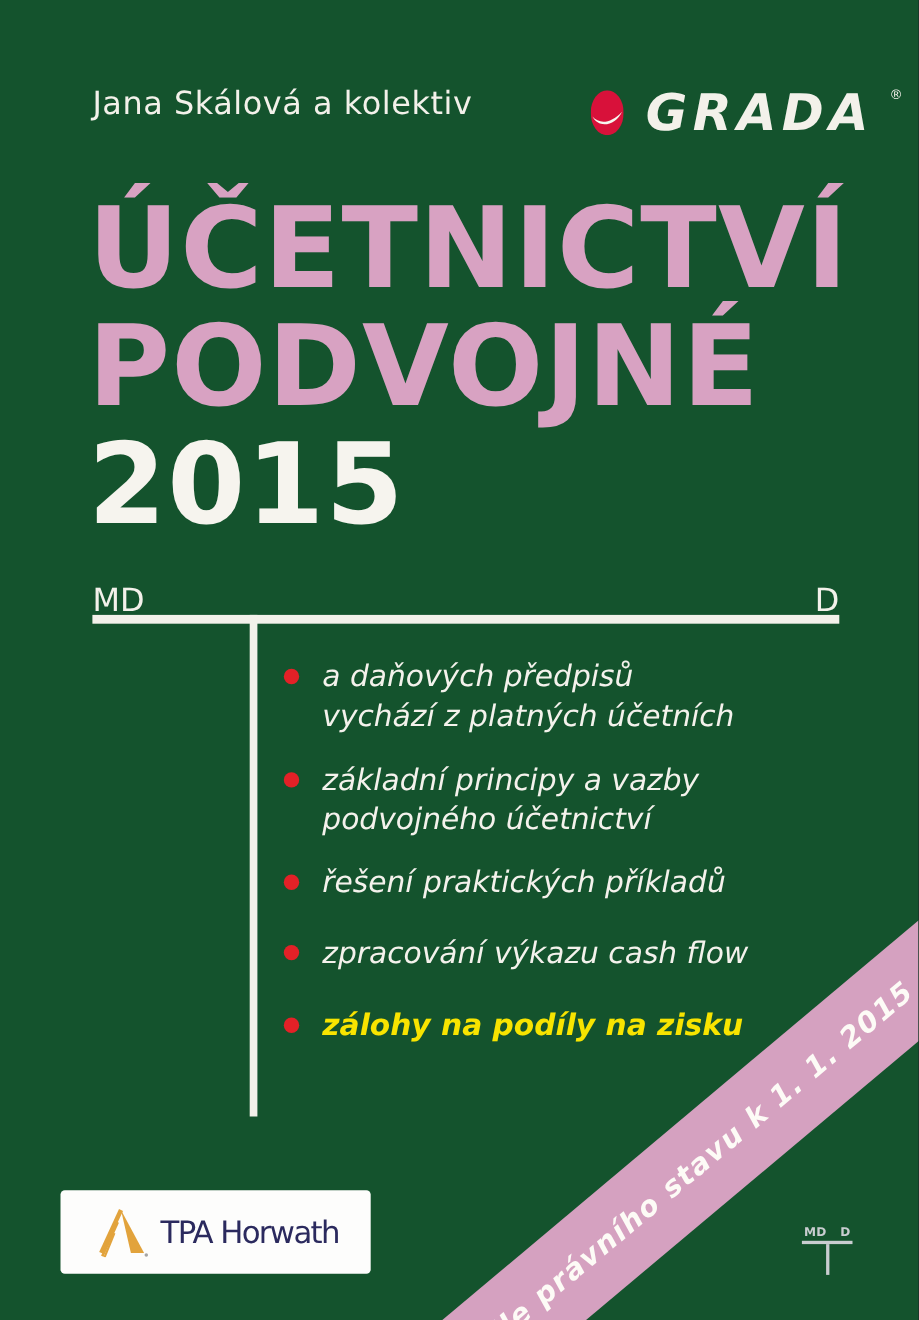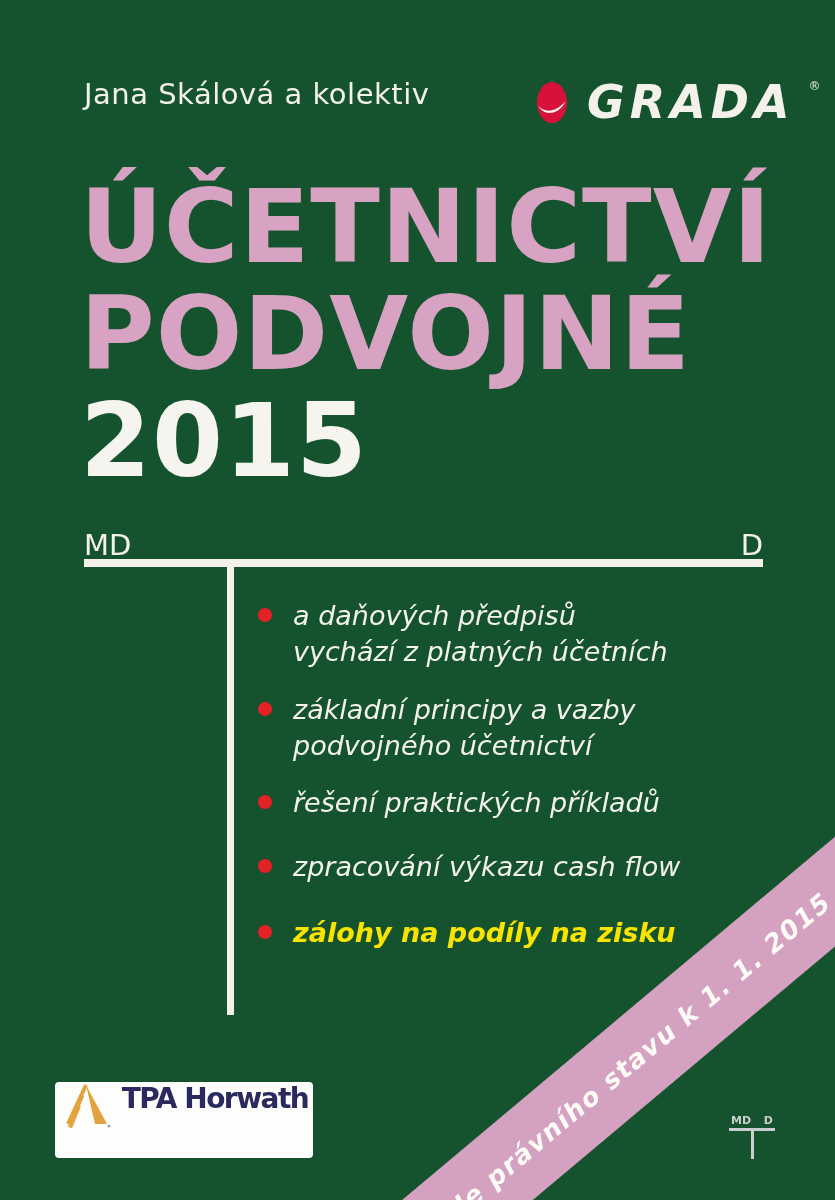--- a/index.html
+++ b/index.html
@@ -49,23 +49,23 @@
     position:absolute;left:230px;top:1030px;width:780px;height:84px;
     background:#d5a1c0;transform:rotate(-40deg);
     display:flex;align-items:center;justify-content:center;
   }
   .ribbon-text{
     font-size:26px;font-weight:bold;font-style:italic;color:#fdfbf6;
     letter-spacing:1.5px;white-space:nowrap;
   }
   
   .tpa{
-    position:absolute;left:55px;top:1082px;width:258px;height:76px;
+    position:absolute;left:55px;top:1082px;width:282px;height:76px;
     background:#fdfdfc;border-radius:4px;
-    display:flex;justify-content:center;gap:10px;font-weight:bold;
+    display:flex;align-items:center;justify-content:center;gap:10px;
   }
   .tpa-text{font-size:28px;color:#2b2a5e;letter-spacing:-1.5px;white-space:nowrap;}
   
   .mini{position:absolute;left:729px;top:1115px;width:46px;color:#c9cdd0;}
   .mini-labels{display:flex;justify-content:space-between;font-size:11px;font-weight:bold;padding:0 2px;line-height:12px;}
   .mini-h{height:3px;background:#c9cdd0;margin-top:1px;}
   .mini-v{width:3px;height:28px;background:#c9cdd0;margin:0 auto;}
 </style>
 </head>
 <body>

